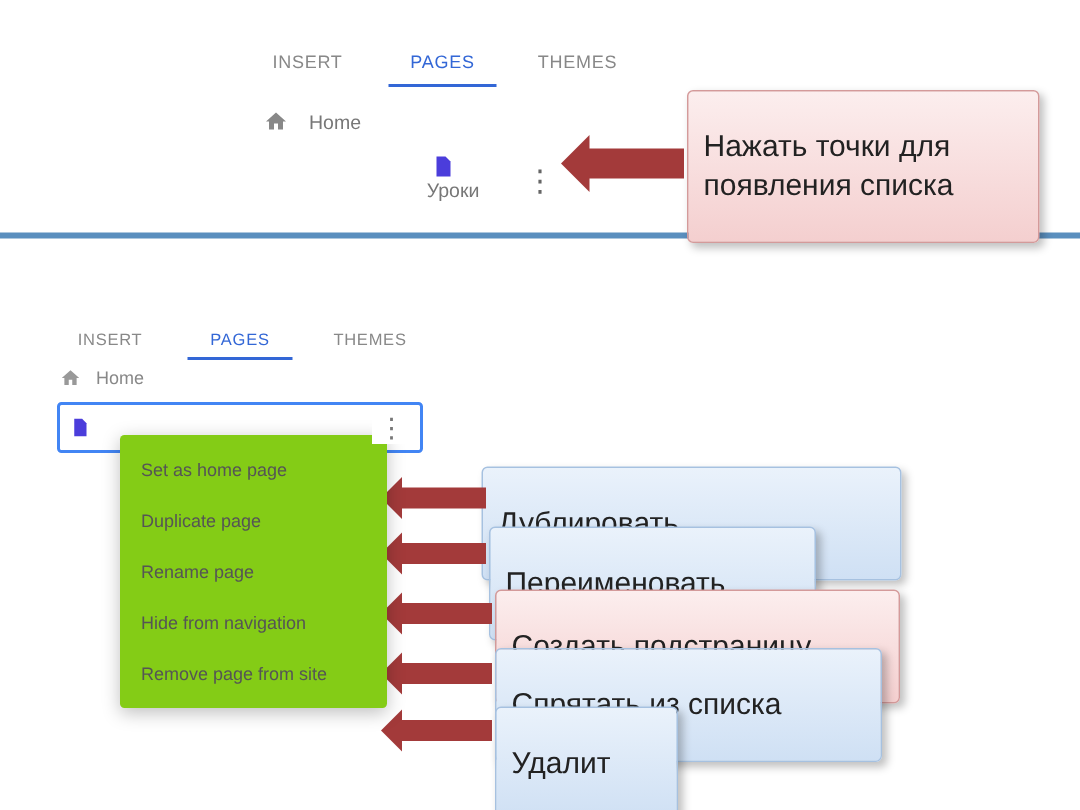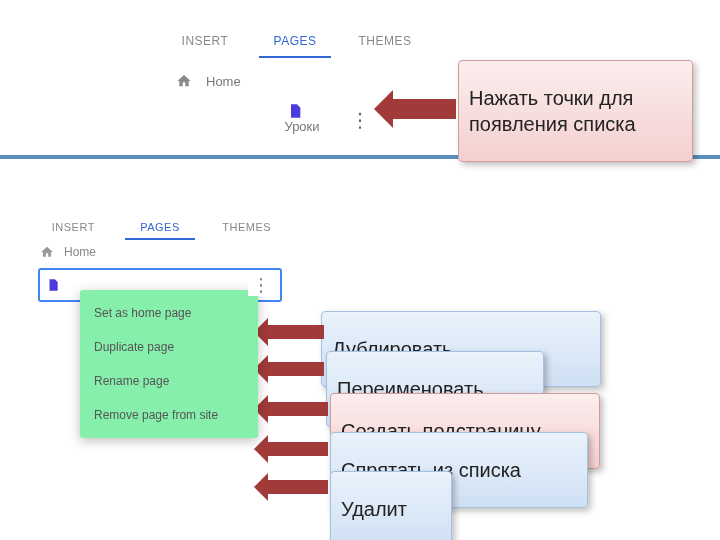--- a/index.html
+++ b/index.html
@@ -103,21 +103,21 @@
     padding: 0 4px;
     z-index: 3;
   }
 
   
   .menu {
     position: absolute;
     left: 80px;
     top: 290px;
     width: 178px;
-    background: #86efac;
+    background: #84cc16;
     border-radius: 3px;
     box-shadow: 0 3px 12px rgba(0,0,0,0.25);
     z-index: 2;
     padding: 6px 0;
   }
   .menu-item {
     padding: 10px 14px;
     font-size: 12px;
     color: #555;
     cursor: pointer;
@@ -216,20 +216,21 @@
         <path d="M6 2h9l5 5v15H6z"></path>
       </svg>
     <span class="kebab">⋮</span>
   </div>
 </div>
 
 <div class="menu">
   <div class="menu-item">Set as home page</div>
   <div class="menu-item">Duplicate page</div>
   <div class="menu-item">Rename page</div>
+  <div class="menu-item">Hide from navigation</div>
   <div class="menu-item">Remove page from site</div>
 </div>
 
 <div class="callout red c-top">Нажать точки для появления списка</div>
 <div class="callout blue c1">Дублировать</div>
 <div class="callout blue c2">Переименовать</div>
 <div class="callout red c3">Создать подстраницу</div>
 <div class="callout blue c4">Спрятать из списка</div>
 <div class="callout blue c5">Удалит</div>
 

